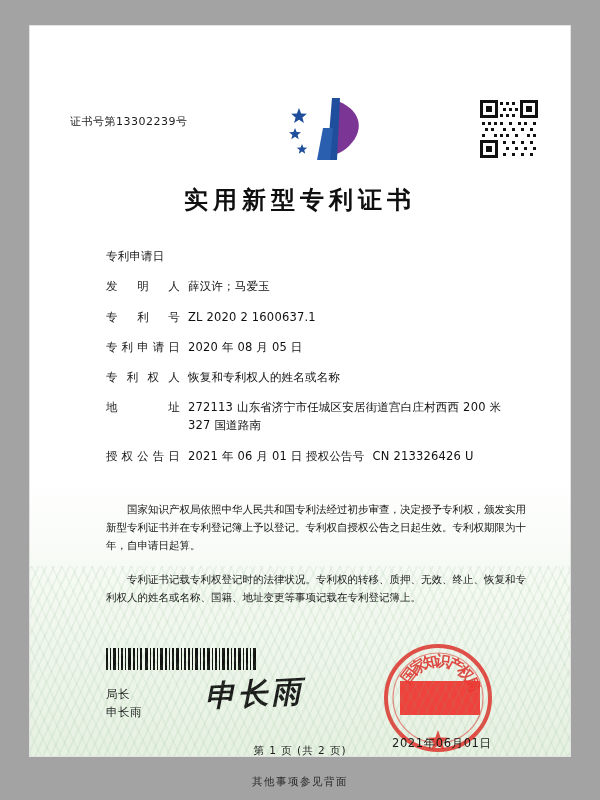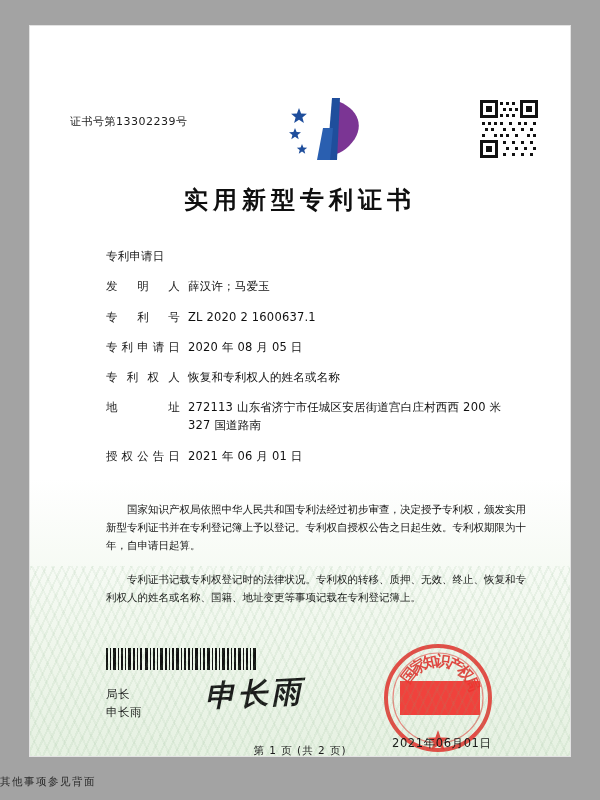--- a/index.html
+++ b/index.html
@@ -227,21 +227,21 @@
     text-align: center;
     font-size: 10.5px;
     letter-spacing: 1px;
     color: #1b1b1b;
   }
   .back-note {
     position: absolute;
     left: 0;
     right: 0;
     top: 775px;
-    text-align: left;
+    text-align: center;
     font-size: 10.5px;
     letter-spacing: 1.5px;
     color: #2a2a2a;
   }
 </style>
 </head>
 <body>
 
 <div class="page">
   <div class="sheet">
@@ -359,20 +359,24 @@
 
       <div class="frow">
         <span class="flabel spread">地 址</span>
         <span class="fvalue wrap">272113 山东省济宁市任城区安居街道宫白庄村西西 200 米 327 国道路南</span>
       </div>
 
       <div class="frow-split">
         <span class="half-left">
           <span class="flabel spread">授权公告日</span>
           <span class="fvalue">2021 年 06 月 01 日</span>
+        </span>
+        <span class="half-right">
+          <span class="flabel">授权公告号</span>
+          <span class="fvalue">CN 213326426 U</span>
         </span>
       </div>
     </div>
 
     <div class="paras">
       <p>国家知识产权局依照中华人民共和国专利法经过初步审查，决定授予专利权，颁发实用新型专利证书并在专利登记簿上予以登记。专利权自授权公告之日起生效。专利权期限为十年，自申请日起算。</p>
       <p>专利证书记载专利权登记时的法律状况。专利权的转移、质押、无效、终止、恢复和专利权人的姓名或名称、国籍、地址变更等事项记载在专利登记簿上。</p>
     </div>
 
     <div class="barcode">

